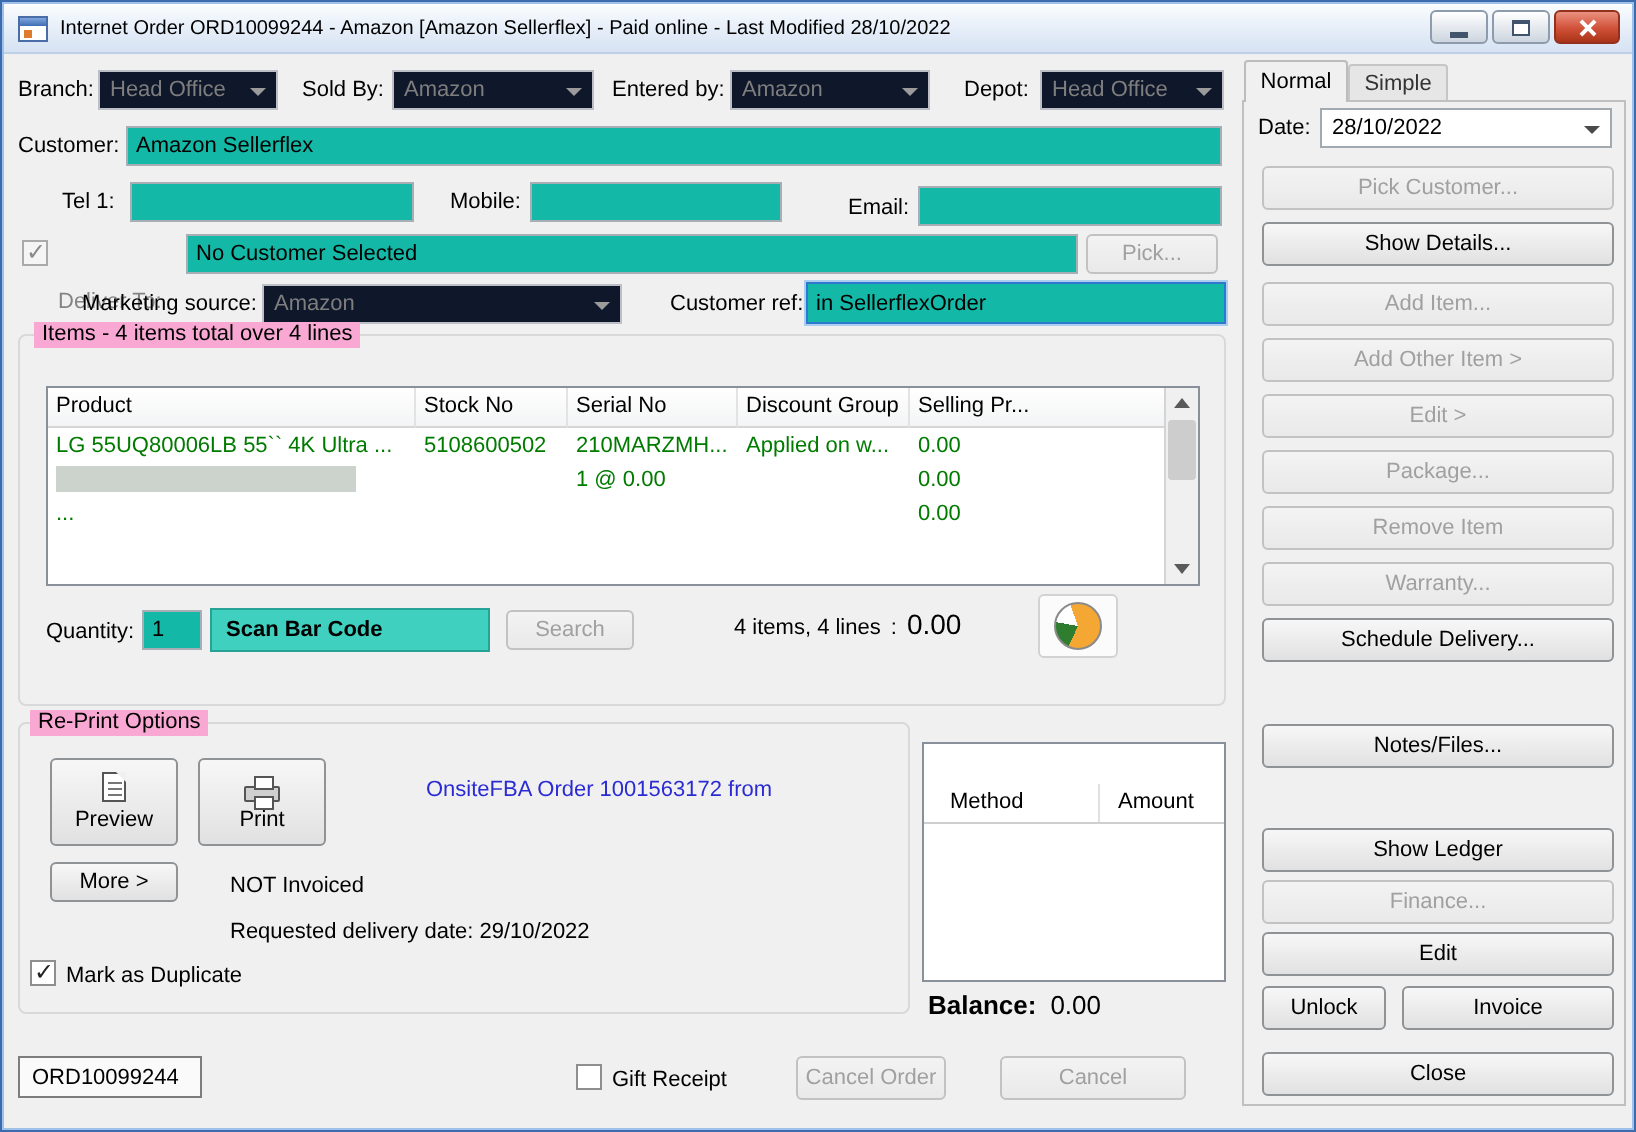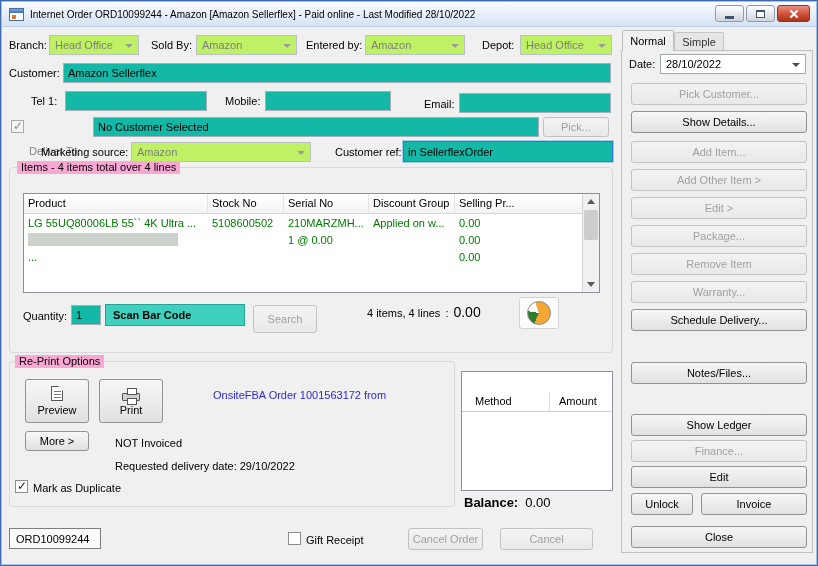--- a/index.html
+++ b/index.html
@@ -23,21 +23,21 @@
             background: linear-gradient(#ffffff, #cdd5df); display: flex; align-items: center; justify-content: center; }
   .winbtn.close { width: 33px; background: linear-gradient(#ea9180, #d05038 55%, #b33category518); background: linear-gradient(#ea9180, #d05038 55%, #b53а21); }
   .winbtn.close { background: linear-gradient(#ea9180, #d05038 55%, #a93418); border-color: #93311e; }
   .g-min { width: 9px; height: 3px; background: #41546b; margin-top: 7px; }
   .g-max { width: 9px; height: 8px; border: 1px solid #41546b; border-top-width: 2px; background: #fff; }
   .g-x { position: relative; width: 10px; height: 10px; }
   .g-x::before, .g-x::after { content: ""; position: absolute; left: 4px; top: 0; width: 2px; height: 10px; background: #fff; }
   .g-x::before { transform: rotate(45deg); } .g-x::after { transform: rotate(-45deg); }
 
   
-  .combo { position: absolute; height: 20px; border: 1px solid #bcc0c6; background: #bef264; color: #7e7e7e;
+  .combo { position: absolute; height: 20px; border: 1px solid #bcc0c6; background: #0f172a; color: #7e7e7e;
            display: flex; align-items: center; padding: 0 16px 0 5px; white-space: nowrap; overflow: hidden; }
   .combo .arr { position: absolute; right: 5px; top: 8px; width: 0; height: 0;
                 border-left: 4px solid transparent; border-right: 4px solid transparent; border-top: 4px solid #9b9b9b; }
   .combo.enabled { background: #fff; color: #000; border-color: #a3a9b1; }
   .combo.enabled .arr { border-top-color: #4a4a4a; }
 
   
   .field { position: absolute; height: 20px; border: 1px solid #a8aeb6; background: #14b8a6;
            display: flex; align-items: center; padding: 0 4px; white-space: nowrap; overflow: hidden; }
   .field.focus { border: 1px solid #2e78cf; box-shadow: 0 0 0 1px #aacdf0; }
@@ -223,21 +223,21 @@
       <div class="vs-thumb"></div>
       <div class="vs-down">
           <span class="tri-down"></span>
         </div>
     </div>
   </div>
 
   <div class="lbl" style="left:22px; top:308px;">Quantity:</div>
   <div class="field" style="left:70px; top:304px; width:30px;">1</div>
   <div class="scanbox">Scan Bar Code</div>
-  <div class="btn dis" style="left:252px; top:304px; width:64px; height:28px;">Search</div>
+  <div class="btn dis" style="left:252px; top:304px; width:64px; height:20px;">Search</div>
   <div class="summary">
     <span>4 items, 4 lines</span>
     <span>:</span>
     <span class="total">0.00</span>
   </div>
   <div class="pie-btn">
     <span class="pie"></span>
   </div>
 
   <div class="group" style="left:8px; top:360px; width:446px; height:146px;"></div>
@@ -265,21 +265,21 @@
     </div>
   </div>
   <div class="balance-row">
     <span class="balance-label">Balance:</span>
     <span class="balance-value">0.00</span>
   </div>
 
   <div class="ordbox">ORD10099244</div>
   <div class="cb" style="left:287px; top:531px;"></div>
   <div class="lbl" style="left:305px; top:532px;">Gift Receipt</div>
-  <div class="btn dis" style="left:407px; top:527px; width:75px; height:22px;">Cancel Order</div>
+  <div class="btn dis" style="left:397px; top:527px; width:75px; height:22px;">Cancel Order</div>
   <div class="btn dis" style="left:499px; top:527px; width:93px; height:22px;">Cancel</div>
 
   <div class="tab active">Normal</div>
   <div class="tab inactive">Simple</div>
   <div class="panel"></div>
 
   <div class="lbl" style="left:628px; top:56px; z-index:4;">Date:</div>
   <div class="combo enabled" style="left:659px; top:53px; width:146px; z-index:4;">
     <span>28/10/2022</span>
       <span class="arr"></span>

